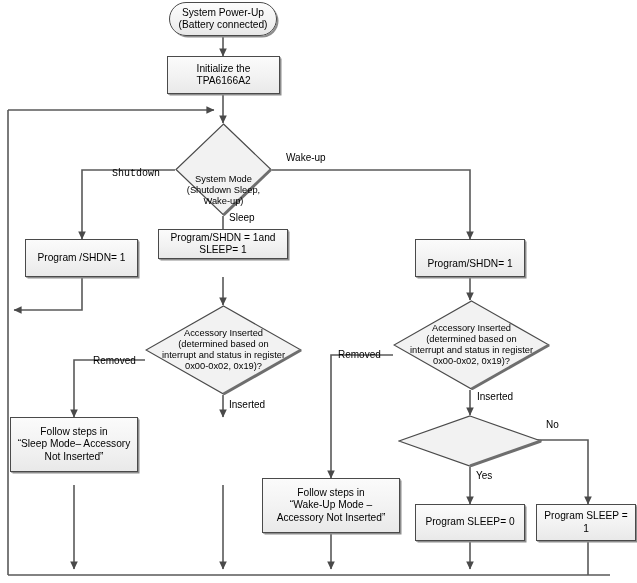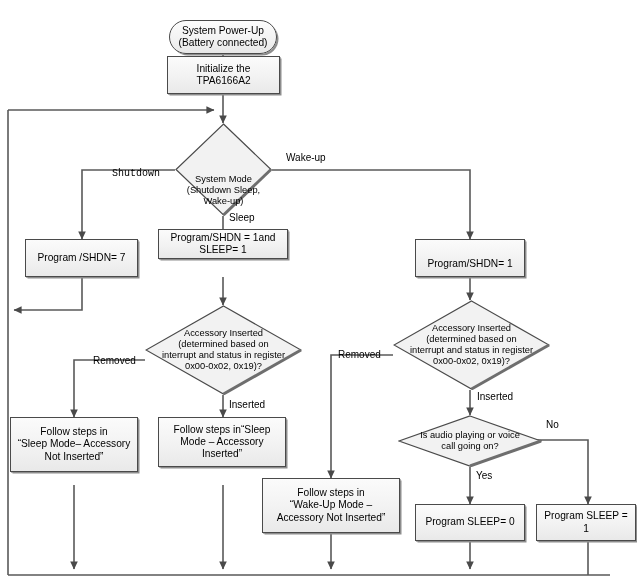--- a/index.html
+++ b/index.html
@@ -40,21 +40,20 @@
     background: linear-gradient(to bottom, #fbfbfb 0%, #f2f2f2 55%, #e9e9e9 100%);
     box-shadow: 2px 2px 0 -0.5px #8d8d8d, 1px 1px 0 0 #b4b4b4;
   }
   .proc .txt { padding: 0 4px; }
   
   .term {
     border: 1px solid #4a4a4a;
     border-radius: 999px;
     background: linear-gradient(to bottom, #fcfcfc 0%, #f2f2f2 60%, #e7e7e7 100%);
     box-shadow: 2px 2px 0 -0.5px #8d8d8d;
-    margin-top: 18px;
   }
   
   .dec { background: transparent; }
   .dec .shape {
     position: absolute;
     left: 0; top: 0;
     width: 100%; height: 100%;
   }
   .dec .txt {
     position: relative;
@@ -140,21 +139,21 @@
     <svg class="shape" viewBox="0 0 97 93" preserveAspectRatio="none">
       <polygon points="48.5,1 96,46.5 48.5,92 1,46.5" fill="#f2f2f2" stroke="#4a4a4a" stroke-width="1.2"></polygon>
       <path d="M96,46.5 L48.5,92" stroke="#6e6e6e" stroke-width="3" fill="none"></path>
     </svg>
     <span class="txt" style="white-space:pre-line;margin-top:42px;">System Mode
 (Shutdown Sleep,
 Wake-up)</span>
   </div>
 
   <div class="node proc f10" style="left:25px; top:239px; width:113px; height:38px;">
-    <span class="txt" style="white-space:pre-line;">Program /SHDN= 7</span>
+    <span class="txt" style="white-space:pre-line;">Program /SHDN= 1</span>
   </div>
 
   <div class="node proc f10" style="left:158px; top:229px; width:130px; height:30px;">
     <span class="txt" style="white-space:pre-line;">Program/SHDN = 1and
 SLEEP= 1</span>
   </div>
 
   <div class="node proc f10" style="left:415px; top:239px; width:110px; height:38px;">
     <span class="txt" style="white-space:pre-line;margin-top:12px;">Program/SHDN= 1</span>
   </div>
@@ -180,39 +179,32 @@
 interrupt and status in register
 0x00-0x02, 0x19)?</span>
   </div>
 
   <div class="node proc f10" style="left:10px; top:417px; width:128px; height:55px;">
     <span class="txt" style="white-space:pre-line;">Follow steps in
 “Sleep Mode– Accessory
 Not Inserted”</span>
   </div>
 
-  <div class="node proc f10" style="left:158px; top:417px; width:128px; height:50px;">
-    <span class="txt" style="white-space:pre-line;">Follow steps in“Sleep
-Mode – Accessory
-Inserted”</span>
-  </div>
 
   <div class="node proc f10" style="left:262px; top:478px; width:138px; height:55px;">
     <span class="txt" style="white-space:pre-line;">Follow steps in
 “Wake-Up Mode –
 Accessory Not Inserted”</span>
   </div>
 
   <div class="node dec f9" style="left:398px; top:415px; width:144px; height:52px;">
     <svg class="shape" viewBox="0 0 144 52" preserveAspectRatio="none">
       <polygon points="72,1 143,26 72,51 1,26" fill="#f2f2f2" stroke="#4a4a4a" stroke-width="1.2"></polygon>
       <path d="M143,26 L72,51" stroke="#6e6e6e" stroke-width="3" fill="none"></path>
     </svg>
-    <span class="txt" style="white-space:pre-line;">Is audio playing or voice
-call going on?</span>
   </div>
 
   <div class="node proc f10" style="left:415px; top:504px; width:110px; height:37px;">
     <span class="txt" style="white-space:pre-line;">Program SLEEP= 0</span>
   </div>
 
   <div class="node proc f10" style="left:536px; top:504px; width:100px; height:37px;">
     <span class="txt" style="white-space:pre-line;">Program SLEEP = 1</span>
   </div>
 

